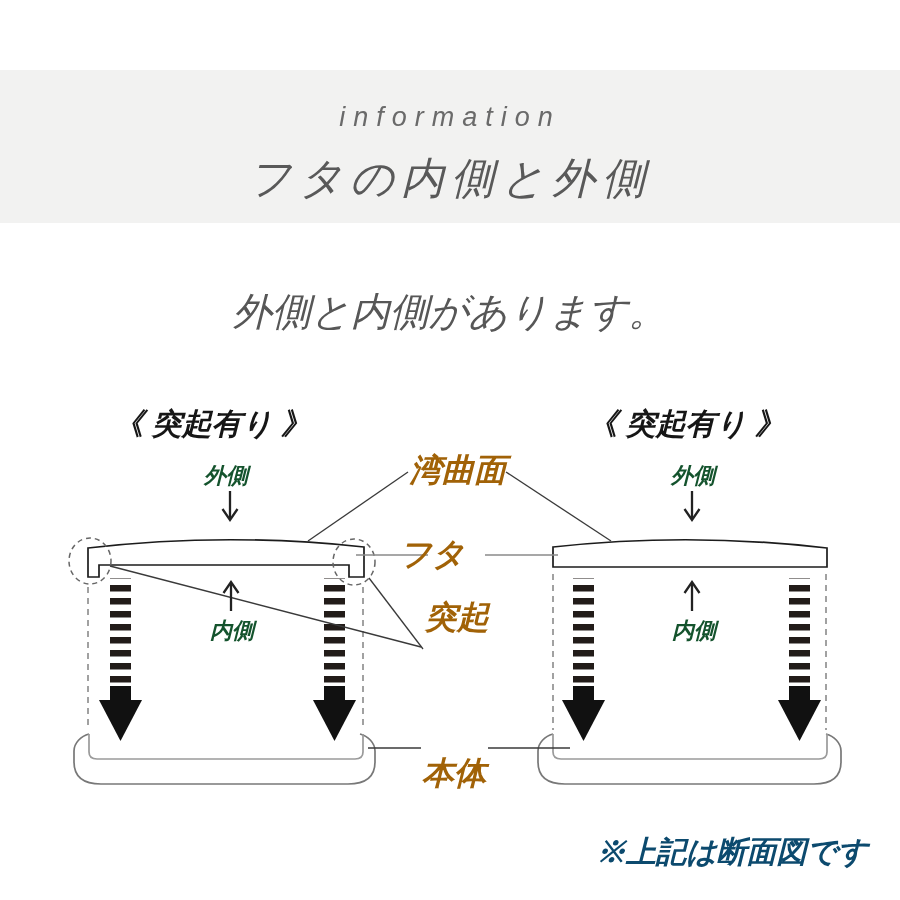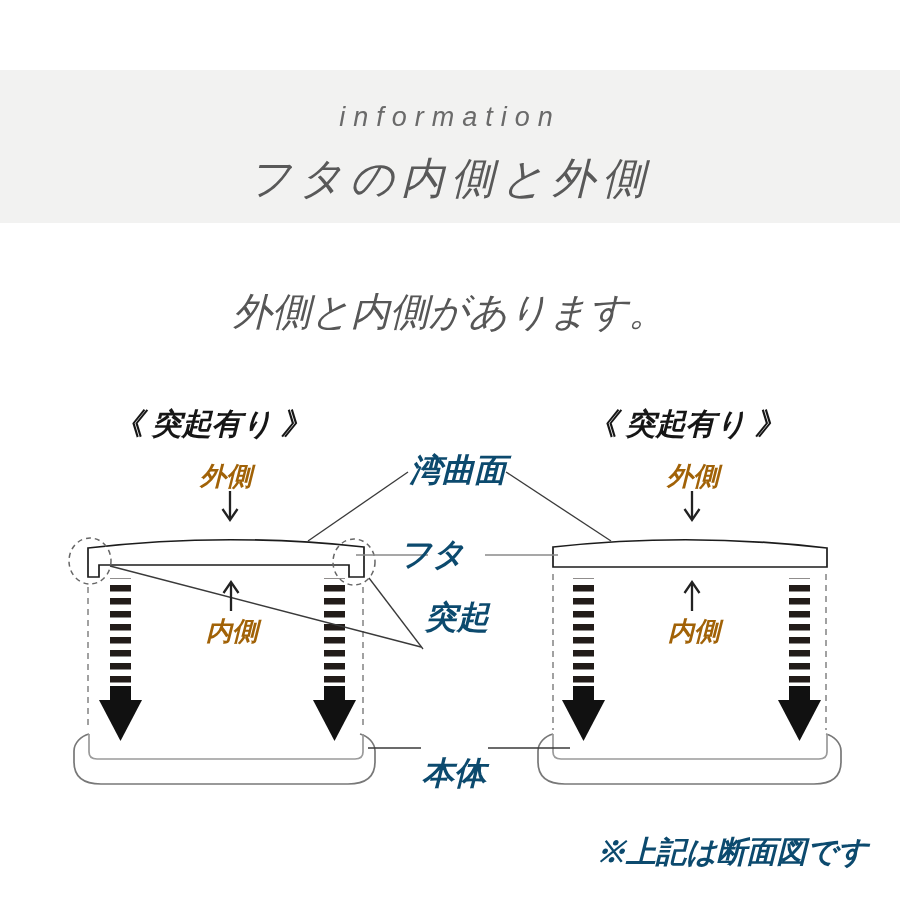--- a/index.html
+++ b/index.html
@@ -25,22 +25,22 @@
     font-size:43px;letter-spacing:7px;font-weight:500;color:#595959;
   }
   
   .intro{
     left:450px;top:312px;text-align:center;
     font-size:39px;line-height:50px;font-weight:500;color:#575757;
     transform:translate(-50%,-50%);white-space:nowrap;
   }
   
   .heading{font-size:30px;font-weight:600;color:#161616;}
-  .side-label{font-size:26px;font-weight:600;color:#a16207;}
-  .callout{font-size:32px;font-weight:600;color:#0c4a6e;}
+  .side-label{font-size:22px;font-weight:600;color:#14532d;}
+  .callout{font-size:32px;font-weight:600;color:#a16207;}
   .footnote{
     right:32px;top:852px;transform:translate(0,-50%);
     font-size:30px;font-weight:600;color:#0c4a6e;white-space:nowrap;
   }
   svg{position:absolute;left:0;top:0;}
   .txt{z-index:2;}
 </style>
 </head>
 <body>
 

